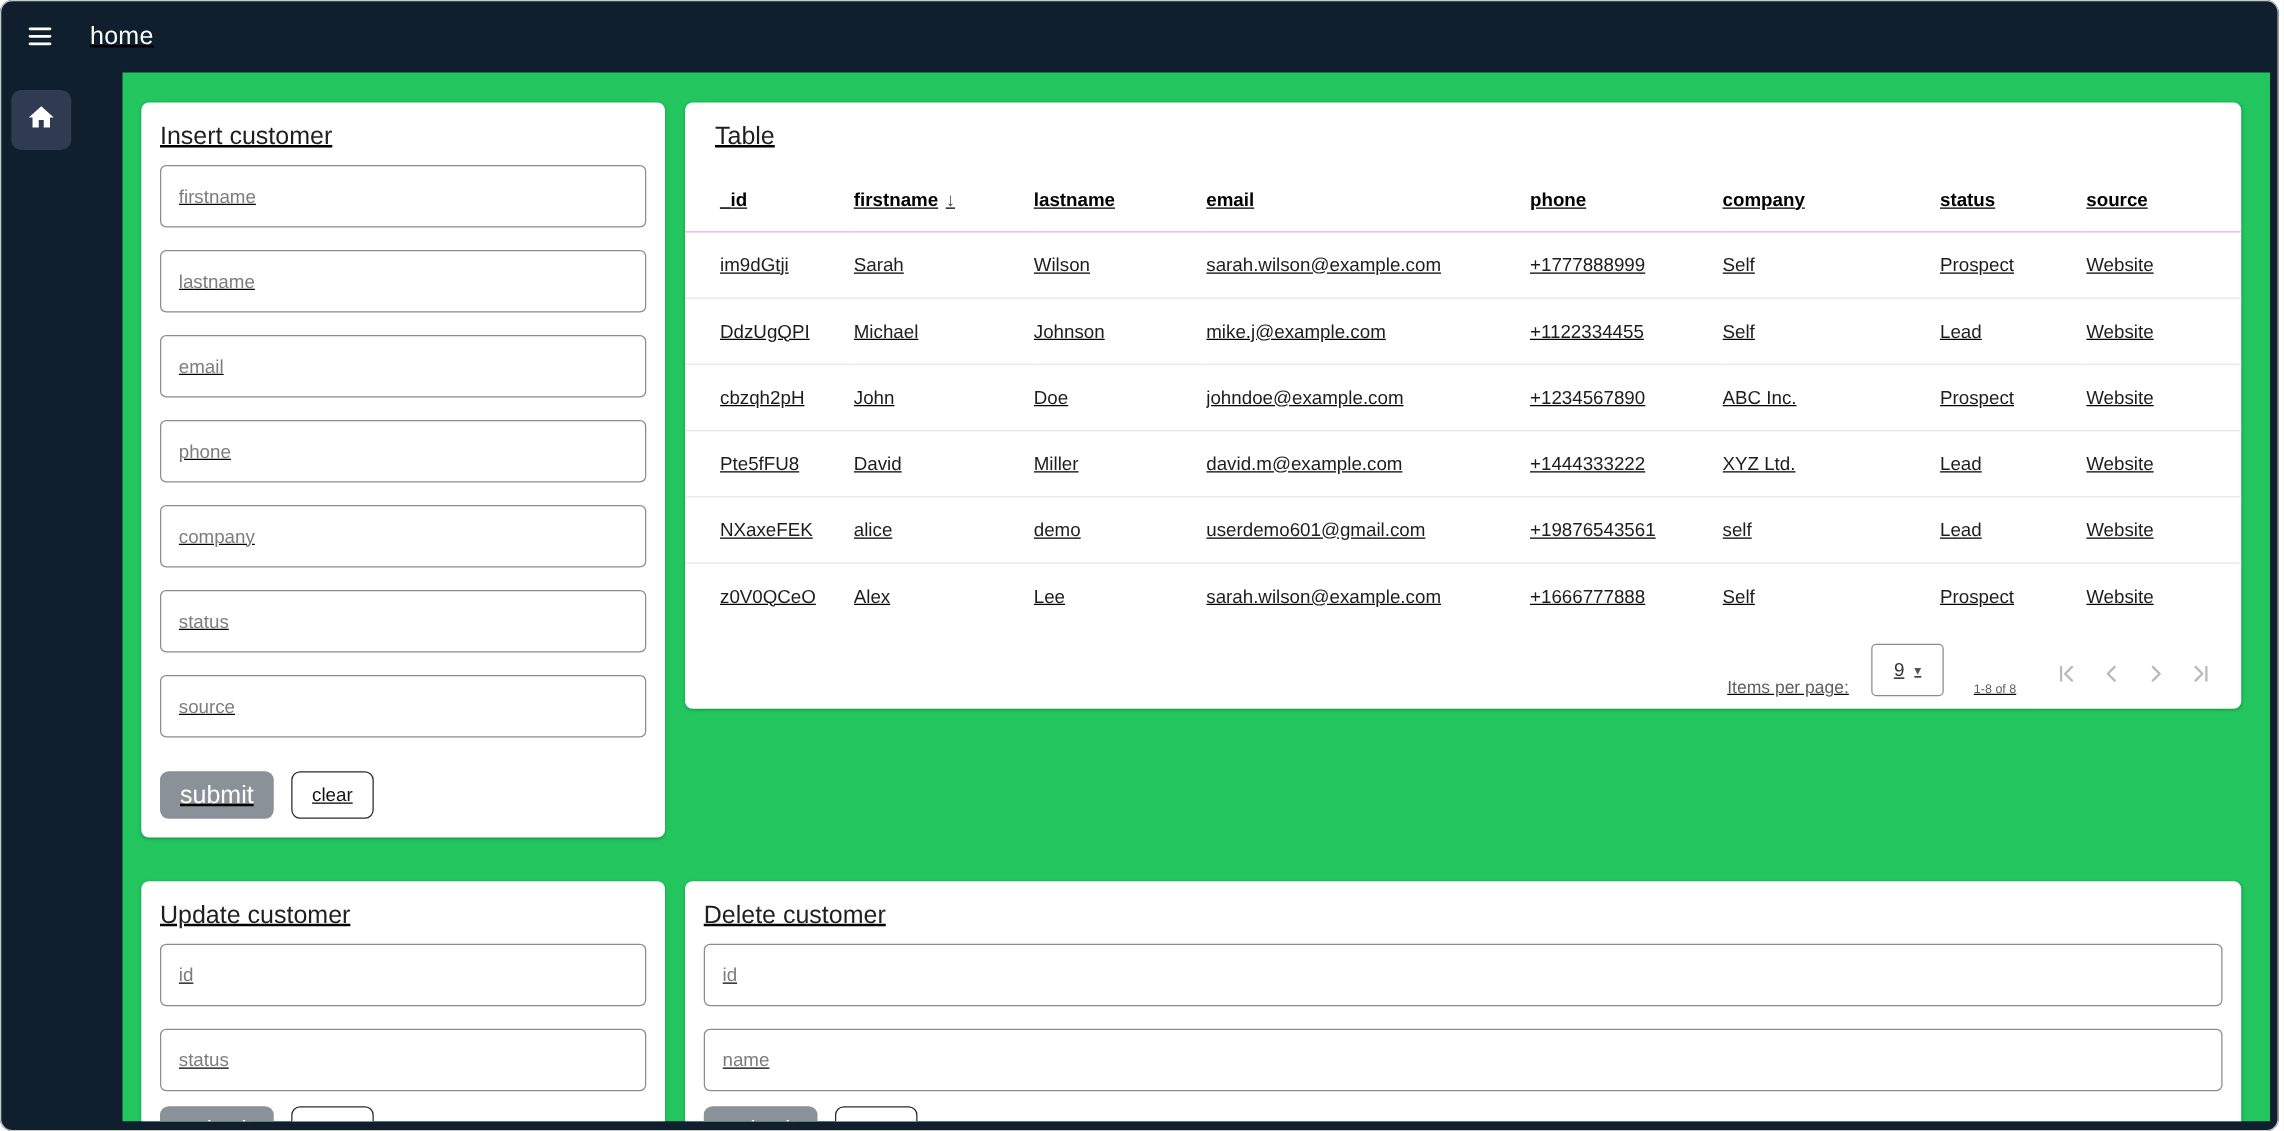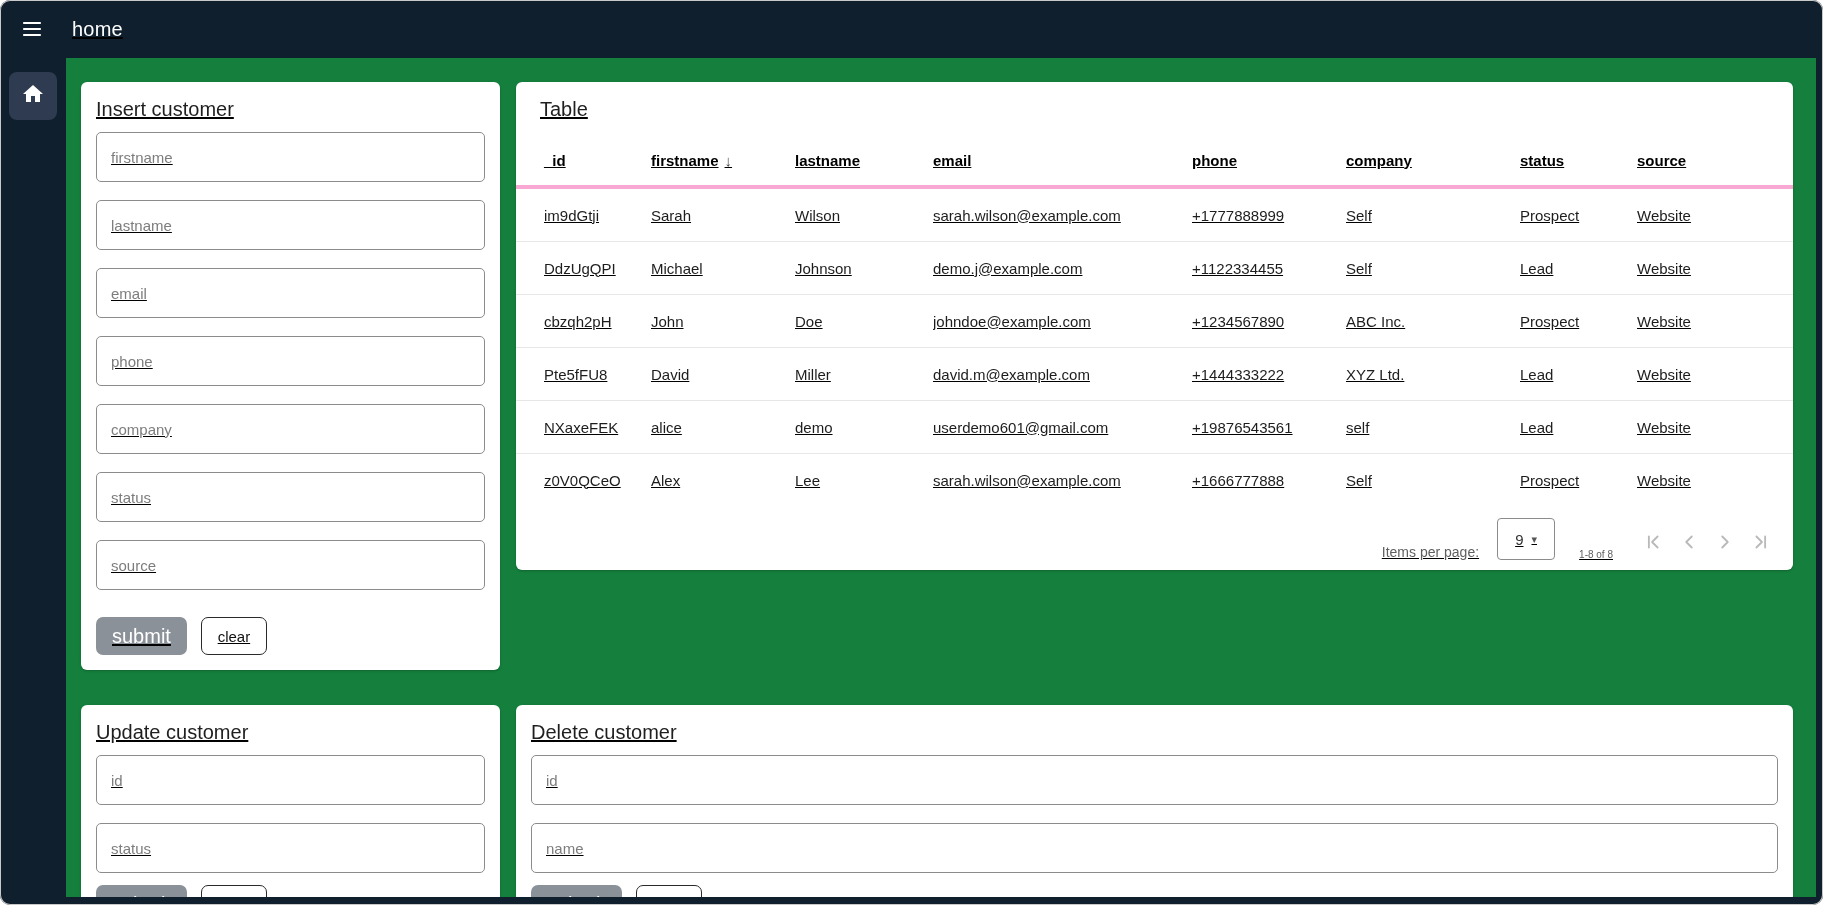--- a/index.html
+++ b/index.html
@@ -9,21 +9,21 @@
   
   .topbar{height:58px;display:flex;align-items:center;color:#fff;}
   .menu-btn{width:40px;height:40px;margin-left:12px;display:flex;align-items:center;justify-content:center;cursor:pointer;border-radius:50%;}
   .topbar-title{margin-left:20px;font-size:20px;font-weight:400;letter-spacing:.2px;color:#fff;}
 
   
   .content-row{display:flex;height:839px;}
   .sidebar{width:66px;flex:0 0 66px;display:flex;flex-direction:column;align-items:center;}
   .side-tile{width:48px;height:48px;margin-top:14px;background:#2e3b50;border-radius:8px;display:flex;align-items:center;justify-content:center;cursor:pointer;}
 
-  .main{flex:1;margin-right:7px;background:#15803d;padding:24px 23px 0 15px;overflow:hidden;}
+  .main{flex:1;margin-right:7px;background:#22c55e;padding:24px 23px 0 15px;overflow:hidden;margin-left:32px;}
   .grid{display:grid;grid-template-columns:419px 1fr;column-gap:16px;row-gap:35px;align-items:start;}
 
   .card{background:#fff;border-radius:6px;box-shadow:0 1px 3px rgba(0,0,0,.14), 0 1px 2px rgba(0,0,0,.10);}
   .card-pad{padding:15px 15px;}
   .card-title{font-size:20px;font-weight:500;color:#1f1f1f;line-height:24px;margin:0 0 11px 0;}
 
   
   .field{display:block;width:100%;box-sizing:border-box;height:50px;margin-bottom:18px;
          border:1px solid #8c8c8c;border-radius:5px;background:#fff;
          padding:0 14px;font-family:"Liberation Sans",sans-serif;font-size:15px;color:#333;outline:none;}
@@ -34,21 +34,21 @@
   .btn-submit{min-width:79px;height:38px;border:none;border-radius:7px;background:#8b9199;color:#fff;
               font-family:"Liberation Sans",sans-serif;font-size:20px;padding:0 16px;cursor:pointer;}
   .btn-clear{min-width:66px;height:38px;border:1.5px solid #2b2b2b;border-radius:7px;background:#fff;color:#111;
              font-family:"Liberation Sans",sans-serif;font-size:15px;padding:0 14px;cursor:pointer;}
 
   
   .table-card{padding:15px 0 10px 0;}
   .table-card .card-title{margin:0 0 14px 24px;}
   table.data{width:100%;border-collapse:collapse;table-layout:fixed;}
   table.data th{height:50px;text-align:left;font-size:15px;font-weight:700;color:#000;
-                border-bottom:4px solid #f9a8d4;padding:0 12px 0 0;cursor:pointer;}
+                border-bottom:1px solid #f9a8d4;padding:0 12px 0 0;cursor:pointer;}
   table.data td{height:52px;font-size:15px;color:#1d1d1d;border-bottom:1px solid #e7e7e7;
                 padding:0 12px 0 0;white-space:nowrap;overflow:hidden;text-overflow:ellipsis;}
   table.data th:first-child, table.data td:first-child{padding-left:28px;}
   tbody tr:last-child td{border-bottom:none;}
   .sort-arrow{font-weight:400;font-size:15px;color:#4a4a4a;margin-left:6px;}
 
   
   .paginator{height:54px;display:flex;align-items:flex-end;justify-content:flex-end;padding-right:14px;color:#5f5f5f;}
   .pgn-label{font-size:14px;margin-right:18px;}
   .pgn-select{width:56px;height:40px;border:1px solid #8c8c8c;border-radius:4px;display:flex;align-items:center;
@@ -139,21 +139,21 @@
                   <td>sarah.wilson@example.com</td>
                   <td>+1777888999</td>
                   <td>Self</td>
                   <td>Prospect</td>
                   <td>Website</td>
               </tr>
               <tr>
                 <td>DdzUgQPI</td>
                   <td>Michael</td>
                   <td>Johnson</td>
-                  <td>demo.j@example.com</td>
+                  <td>mike.j@example.com</td>
                   <td>+1122334455</td>
                   <td>Self</td>
                   <td>Lead</td>
                   <td>Website</td>
               </tr>
               <tr>
                 <td>cbzqh2pH</td>
                   <td>John</td>
                   <td>Doe</td>
                   <td>johndoe@example.com</td>

